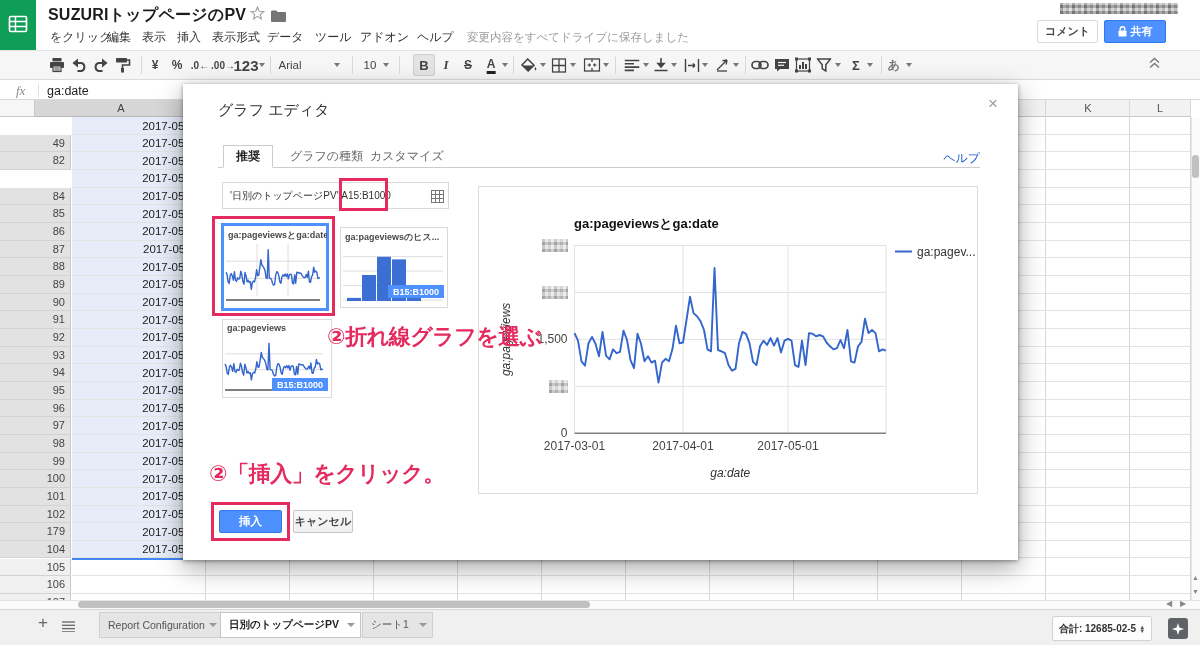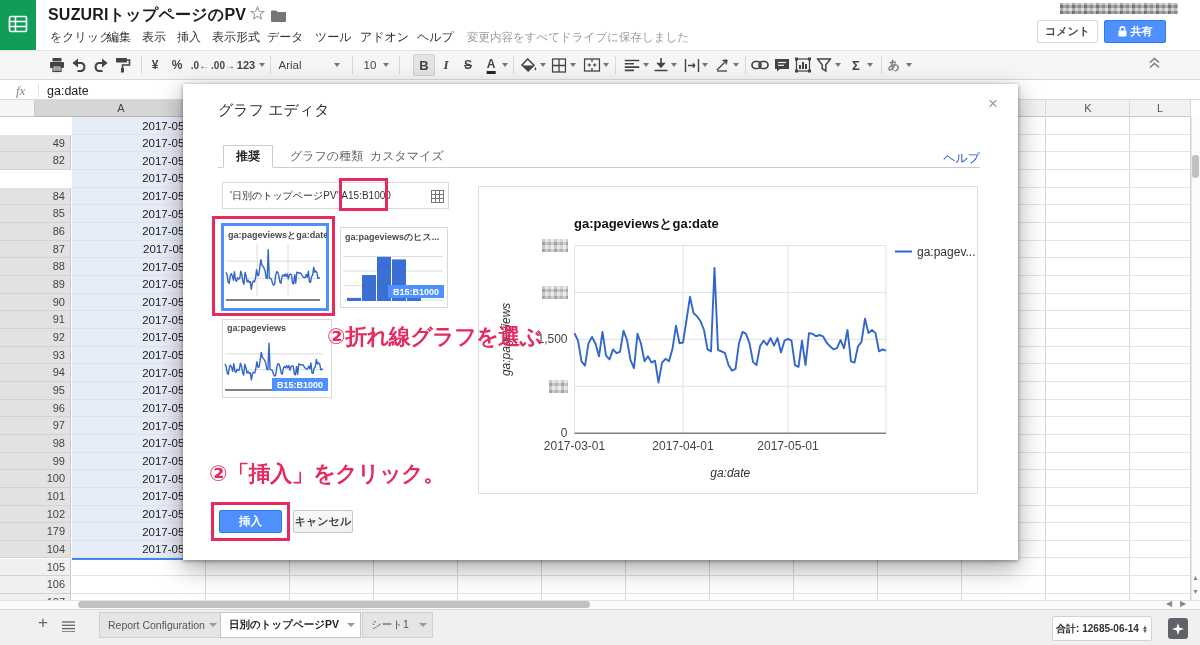--- a/index.html
+++ b/index.html
@@ -176,21 +176,21 @@
           <rect x="1" y="1" width="11" height="4.6" rx="0.8" fill="#444"></rect>
           <path d="M12 3 H14.5 V8 H7.5 V11" fill="none" stroke="#444" stroke-width="1.6"></path>
           <rect x="6" y="11" width="3" height="4.5" fill="#444"></rect>
         </svg>
       </span>
       <span class="tb-sep" style="left: 141px;"></span>
       <span class="tb" style="left: 155px; font-size: 12px; font-weight: 700;">¥</span>
       <span class="tb" style="left: 177px; font-size: 12px; font-weight: 700;">%</span>
       <span class="tb" style="left: 200px; font-size: 10px; font-weight: 700;">.0←</span>
       <span class="tb" style="left: 223px; font-size: 10px; font-weight: 700;">.00→</span>
-      <span class="tb" style="left: 246px; font-size: 11px; font-weight: 700;">123</span>
+      <span class="tb" style="left: 246px; font-size: 15px; font-weight: 700;">123</span>
       <span class="caret" style="left: 262px;"></span>
       <span class="tb-sep" style="left: 270px;"></span>
       <span class="tb" style="left: 290px; font-size: 11.5px; font-weight: 400;">Arial</span>
       <span class="caret" style="left: 337px;"></span>
       <span class="tb-sep" style="left: 352px;"></span>
       <span class="tb" style="left: 370px; font-size: 11.5px; font-weight: 400;">10</span>
       <span class="caret" style="left: 386px;"></span>
       <span class="tb-sep" style="left: 399px;"></span>
       <span class="tb" style="left: 424px; font-size: 13px; font-weight: 700;">B</span>
       <span class="tb" style="left: 446px; font-size: 13px; font-weight: 700; font-style: italic; font-family: &quot;Liberation Serif&quot;, &quot;DejaVu Serif&quot;, serif;">I</span>
@@ -454,21 +454,21 @@
       <div class="sheet-tab active" style="left: 220px; width: 141px;">
         <span style="overflow: hidden; white-space: nowrap; flex: 1 1 auto;">日別のトップページPV</span>
         <span class="tab-caret"></span>
       </div>
       <div class="sheet-tab" style="left: 362px; width: 71px;">
         <span style="overflow: hidden; white-space: nowrap; flex: 1 1 auto;">シート1</span>
         <span class="tab-caret"></span>
       </div>
     </div>
   <div id="sum-pill" class="abs">
-    <span>合計: 12685-06-14</span>
+    <span>合計: 12685-02-5</span>
     <span class="updown">
         <span>▲</span>
         <span>▼</span>
       </span>
   </div>
   <div id="explore-btn" class="abs">
     <svg width="12" height="12" viewBox="0 0 12 12">
         <path d="M6 0 L7.4 4.6 L12 6 L7.4 7.4 L6 12 L4.6 7.4 L0 6 L4.6 4.6 Z" fill="#fff"></path>
       </svg>
     </div>

